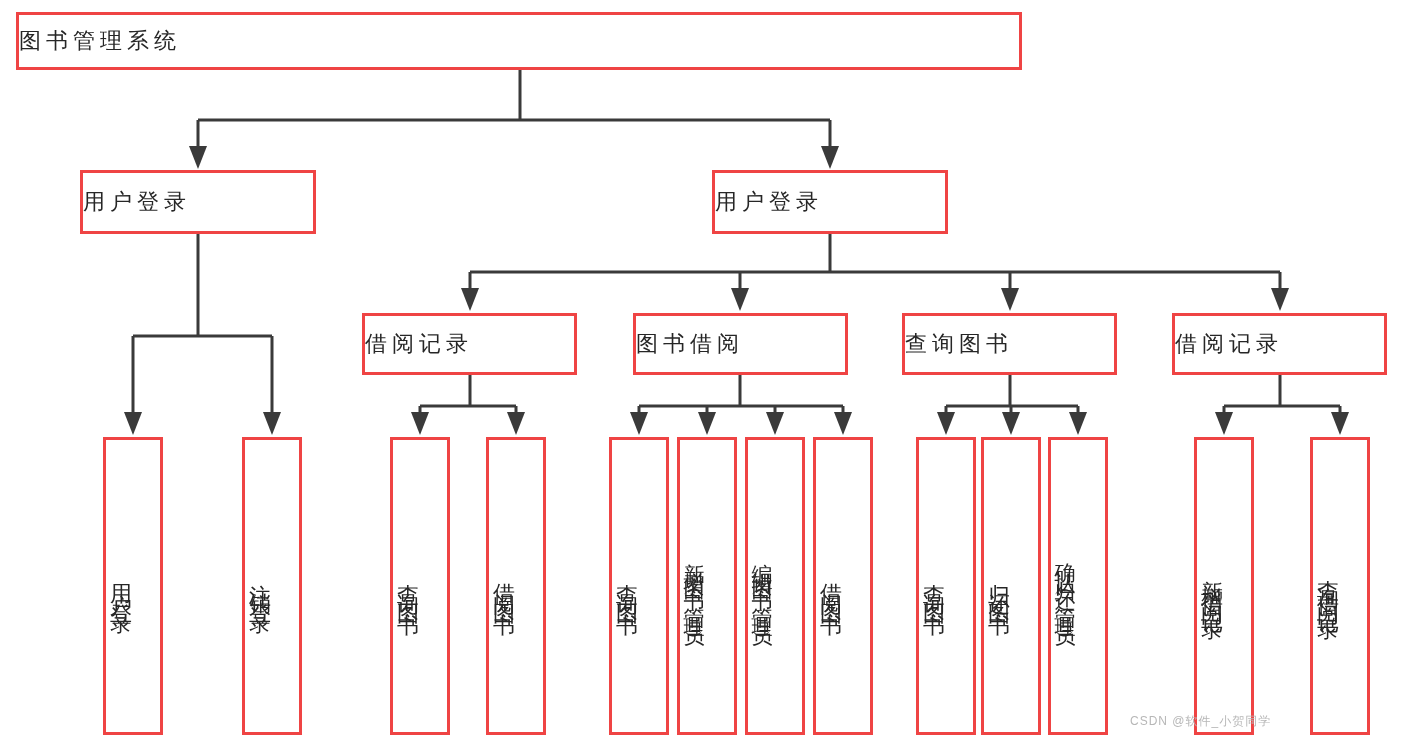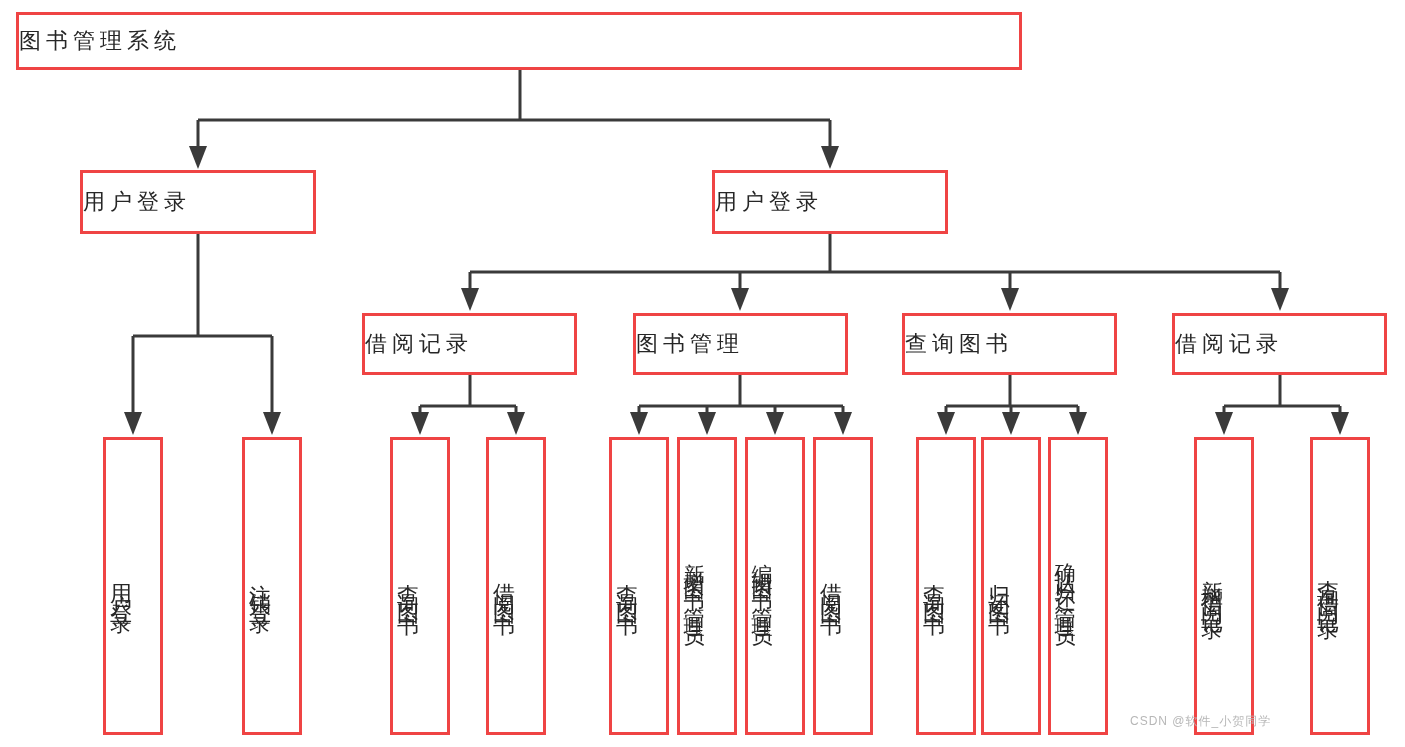--- a/index.html
+++ b/index.html
@@ -117,21 +117,21 @@
     <span>用户登录</span>
   </div>
   <div class="box lvl2" style="left:712px">
     <span>用户登录</span>
   </div>
 
   <div class="box lvl3" style="left:362px">
     <span>借阅记录</span>
   </div>
   <div class="box lvl3" style="left:633px">
-    <span>图书管理</span>
+    <span>图书借阅</span>
   </div>
   <div class="box lvl3" style="left:902px">
     <span>查询图书</span>
   </div>
   <div class="box lvl3" style="left:1172px">
     <span>借阅记录</span>
   </div>
 
   <div class="box leaf" style="left:103px">
     <span>用户登录</span>

